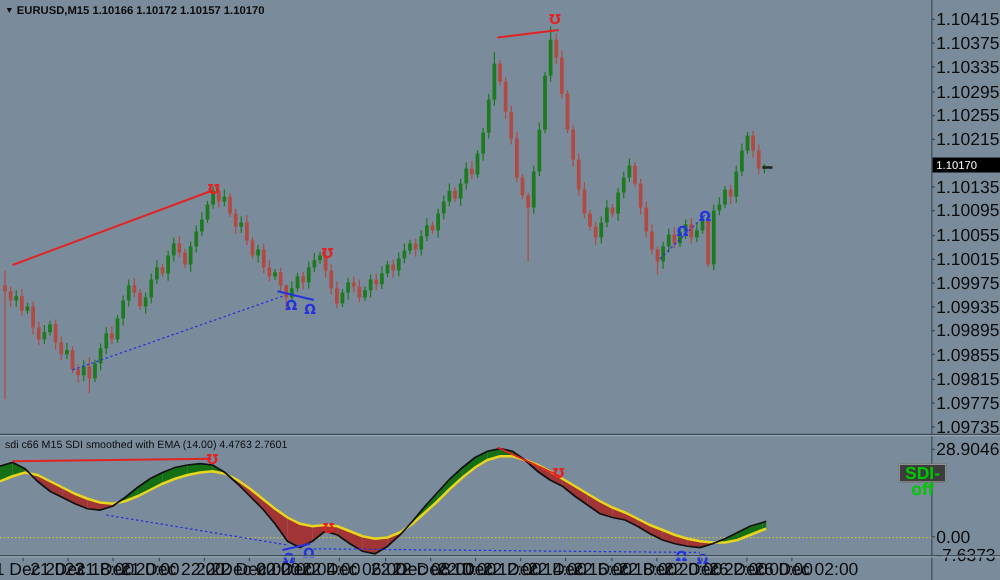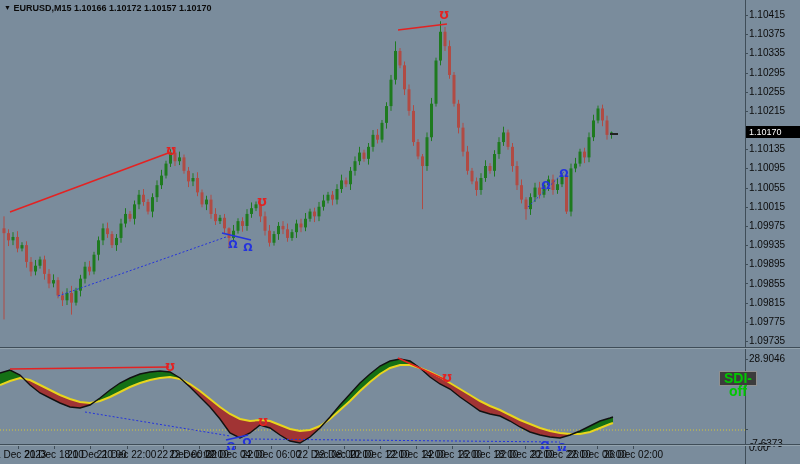--- a/index.html
+++ b/index.html
@@ -1,19 +1,19 @@
 <!DOCTYPE html>
 <html><head>
 <meta charset="utf-8">
 <style>
   html,body{margin:0;padding:0;}
   #win{position:relative;width:800px;height:464px;overflow:hidden;
        font-family:"Liberation Sans",sans-serif;}
   #chart-svg{position:absolute;left:0;top:0;z-index:2;}
-  .axlabel{position:absolute;font-size:10px;line-height:10px;z-index:3;white-space:nowrap;}
+  .axlabel{position:absolute;font-size:14px;line-height:10px;z-index:3;white-space:nowrap;}
   .tick{position:absolute;z-index:3;}
   #symbol-title{position:absolute;left:4px;top:3px;font-size:9px;font-weight:bold;z-index:4;}
   #ind-title{position:absolute;left:4px;top:350px;font-size:8.5px;z-index:4;}
   #price-tag{position:absolute;left:746px;width:52px;height:12px;font-size:9px;
              line-height:12px;padding-left:3px;z-index:5;}
   #sdi-btn{position:absolute;left:719px;top:371px;width:36px;height:13px;z-index:5;
            font-size:14px;font-weight:bold;text-align:center;line-height:13px;cursor:pointer;}
   .sep{position:absolute;left:0;width:800px;height:1px;z-index:4;}
   .vsep{position:absolute;top:0;width:1px;height:464px;z-index:1;}
 </style>
@@ -391,20 +391,21 @@
       <text x="545" y="449" fill="#2433DD" font-size="11" font-weight="bold" text-anchor="middle" font-family="&quot;DejaVu Sans&quot;,sans-serif">Ω</text>
       <text x="562" y="451" fill="#2433DD" font-size="11" font-weight="bold" text-anchor="middle" font-family="&quot;DejaVu Sans&quot;,sans-serif">Ω</text>
     </svg>
 
   <div id="symbol-title">
     <span style="font-size:7px;vertical-align:1px;">▼</span>
     <span>EURUSD,M15</span>
     <span>1.10166 1.10172 1.10157 1.10170</span>
   </div>
 
+  <div id="ind-title">sdi c66 M15 SDI smoothed with EMA (14.00) 4.4763 2.7601</div>
 
   <div id="price-tag" style="background: rgb(0, 0, 0); color: rgb(255, 255, 255); top: 126.4px;">1.10170</div>
 
   <div id="sdi-btn" style="background: rgb(60, 60, 60); color: rgb(0, 200, 0); border: 1px solid rgb(144, 144, 144);">SDI-off</div>
 
   <div id="labels-layer">
       <div class="axlabel" style="color: rgb(11, 11, 11); left: 749px; top: 10px;">1.10415</div>
       <div class="tick" style="left: 745px; top: 15px; width: 3px; height: 1px; background: rgb(63, 77, 88);"></div>
       <div class="axlabel" style="color: rgb(11, 11, 11); left: 749px; top: 29.2px;">1.10375</div>
       <div class="tick" style="left: 745px; top: 34.2px; width: 3px; height: 1px; background: rgb(63, 77, 88);"></div>
@@ -433,21 +434,21 @@
       <div class="axlabel" style="color: rgb(11, 11, 11); left: 749px; top: 279px;">1.09855</div>
       <div class="tick" style="left: 745px; top: 283.4px; width: 3px; height: 1px; background: rgb(63, 77, 88);"></div>
       <div class="axlabel" style="color: rgb(11, 11, 11); left: 749px; top: 297.6px;">1.09815</div>
       <div class="tick" style="left: 745px; top: 302.6px; width: 3px; height: 1px; background: rgb(63, 77, 88);"></div>
       <div class="axlabel" style="color: rgb(11, 11, 11); left: 749px; top: 316.8px;">1.09775</div>
       <div class="tick" style="left: 745px; top: 321.8px; width: 3px; height: 1px; background: rgb(63, 77, 88);"></div>
       <div class="axlabel" style="color: rgb(11, 11, 11); left: 749px; top: 336px;">1.09735</div>
       <div class="tick" style="left: 745px; top: 341px; width: 3px; height: 1px; background: rgb(63, 77, 88);"></div>
       <div class="axlabel" style="color: rgb(11, 11, 11); left: 749px; top: 354px;">28.9046</div>
       <div class="tick" style="left: 745px; top: 359px; width: 3px; height: 1px; background: rgb(63, 77, 88);"></div>
-      <div class="axlabel" style="color: rgb(11, 11, 11); left: 749px; top: 424px; margin-top: 19px;">0.00</div>
+      <div class="axlabel" style="color: rgb(11, 11, 11); left: 749px; top: 424px;">0.00</div>
       <div class="tick" style="left: 745px; top: 429px; width: 3px; height: 1px; background: rgb(63, 77, 88);"></div>
       <div class="axlabel" style="color: rgb(11, 11, 11); left: 749px; top: 439px;">-7.6373</div>
       <div class="tick" style="left: 745px; top: 444px; width: 3px; height: 1px; background: rgb(63, 77, 88);"></div>
       <div class="axlabel" style="color: rgb(11, 11, 11); left: -12px; width: 60px; text-align: center; top: 450px;">21 Dec 2023</div>
       <div class="tick" style="left: 18px; top: 446px; width: 1px; height: 3px; background: rgb(63, 77, 88);"></div>
       <div class="axlabel" style="color: rgb(11, 11, 11); left: 24.2px; width: 60px; text-align: center; top: 450px;">21 Dec 18:00</div>
       <div class="tick" style="left: 54.2px; top: 446px; width: 1px; height: 3px; background: rgb(63, 77, 88);"></div>
       <div class="axlabel" style="color: rgb(11, 11, 11); left: 60.4px; width: 73px; text-align: center; top: 450px;">21 Dec 20:00</div>
       <div class="tick" style="left: 90.4px; top: 446px; width: 1px; height: 3px; background: rgb(63, 77, 88);"></div>
       <div class="axlabel" style="color: rgb(11, 11, 11); left: 96.6px; width: 60px; text-align: center; top: 450px;">21 Dec 22:00</div>

